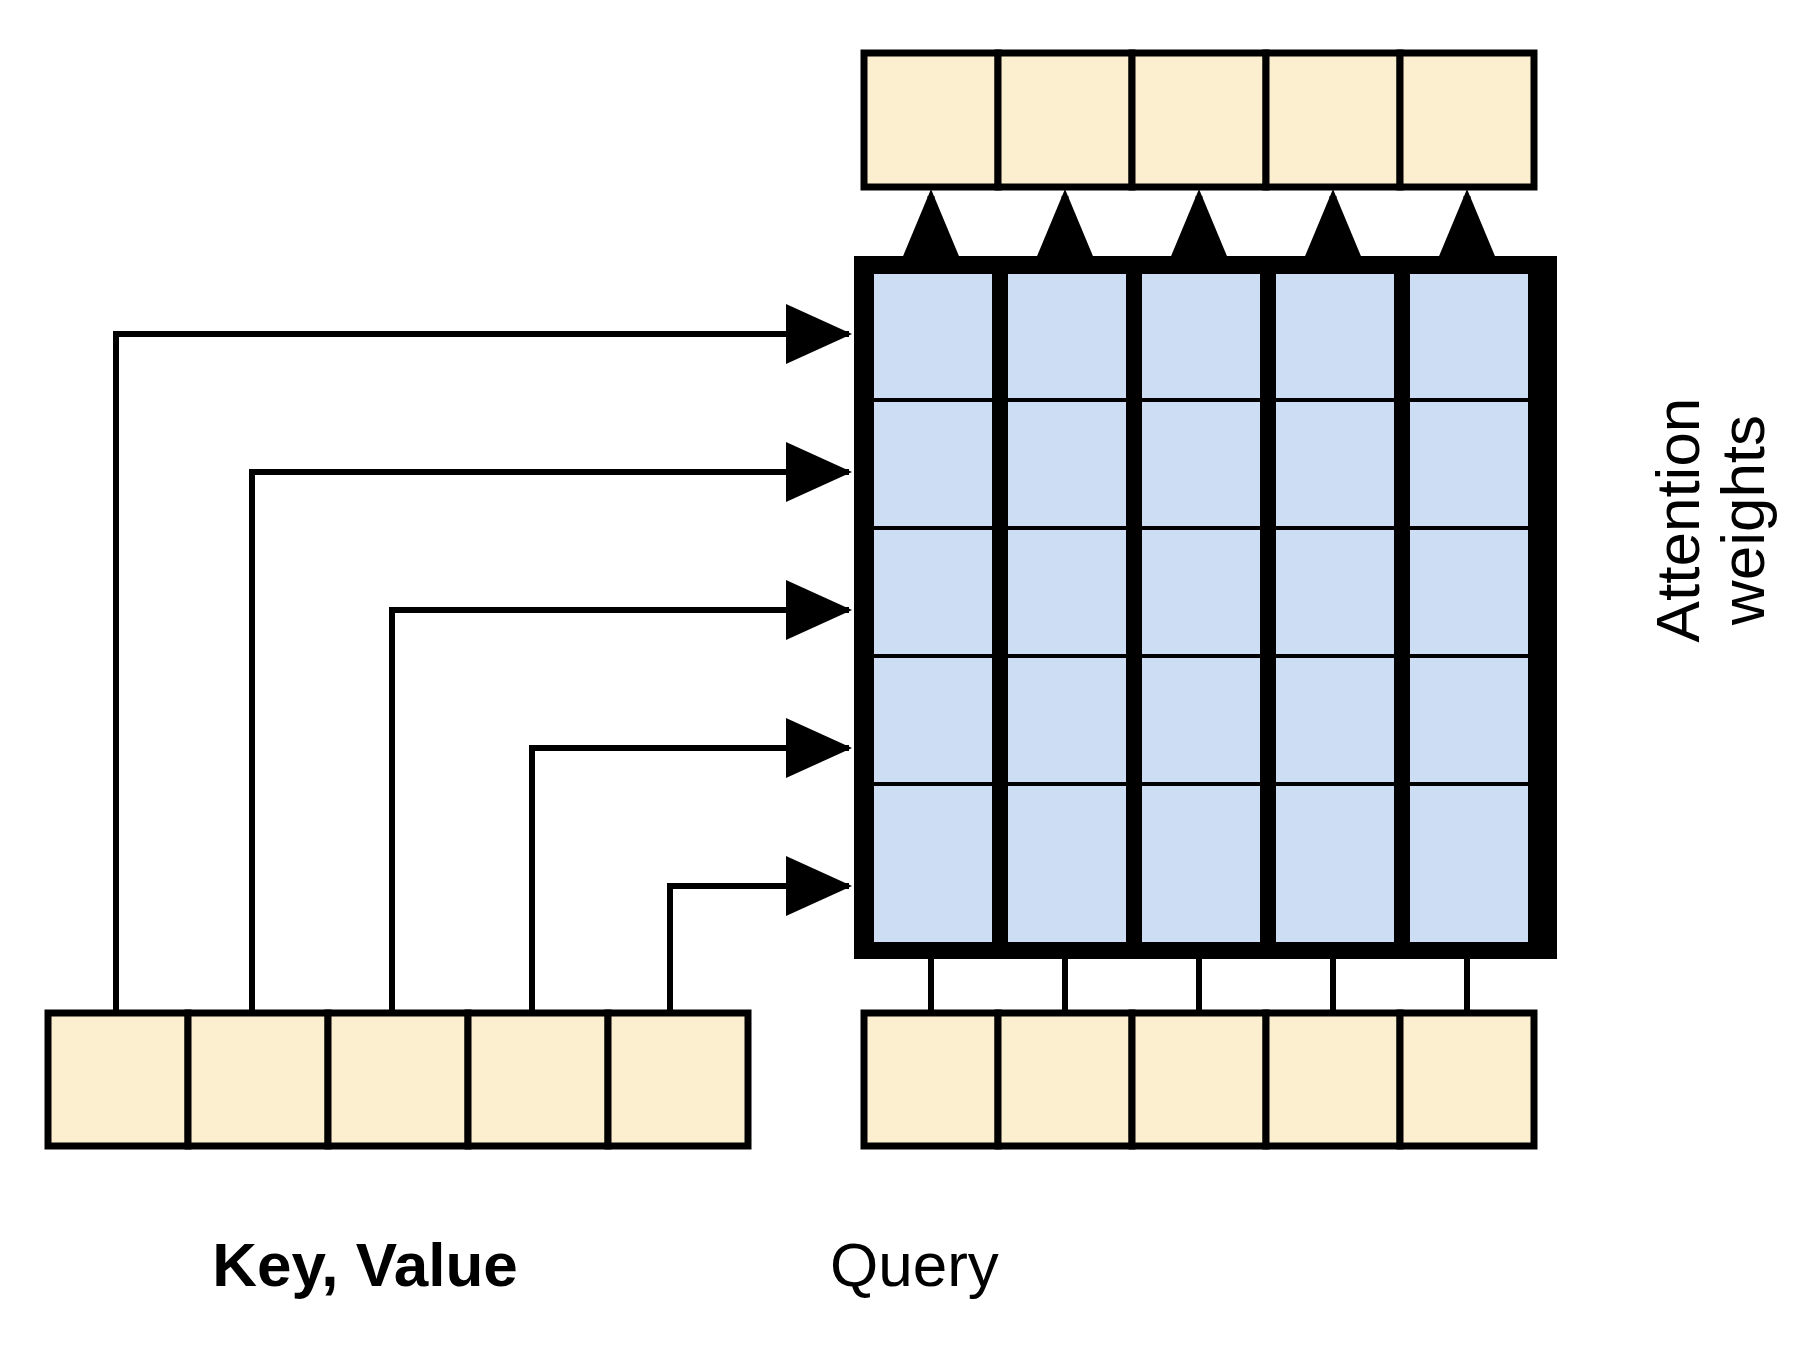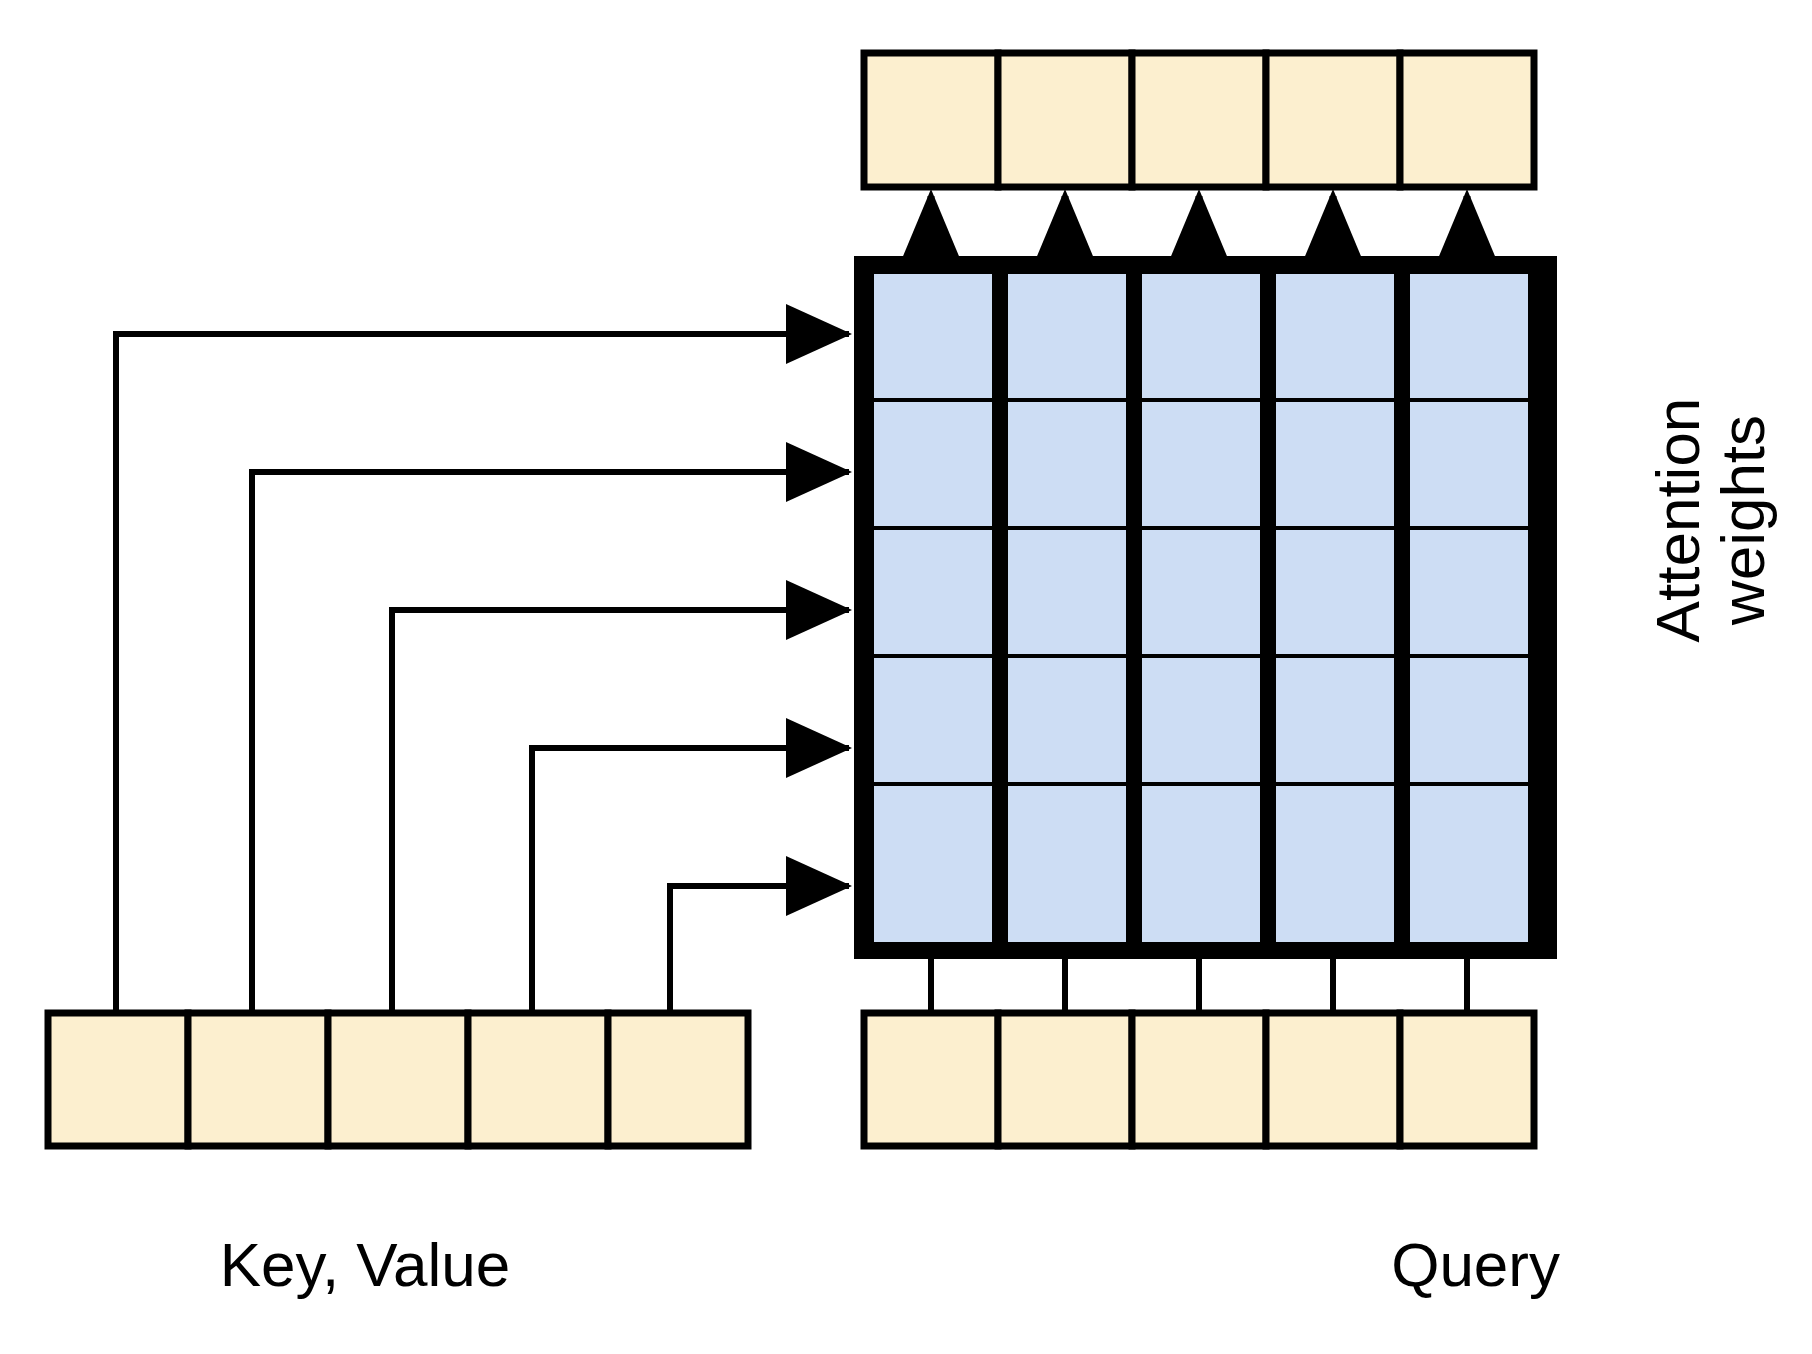--- a/index.html
+++ b/index.html
@@ -30,26 +30,27 @@
     font-size: 62px;
     color: #000000;
     white-space: nowrap;
     line-height: 1.05;
   }
   #label-keyvalue {
     left: 0;
     top: 1232px;
     width: 730px;
     text-align: center;
+    font-weight: bold;
   }
   #label-query {
     left: 830px;
     top: 1232px;
     width: 730px;
-    text-align: right;
+    text-align: left;
   }
   #label-attention {
     left: 1490px;
     top: 300px;
     width: 440px;
     height: 440px;
     display: flex;
     align-items: center;
     justify-content: center;
     transform: rotate(-90deg);

